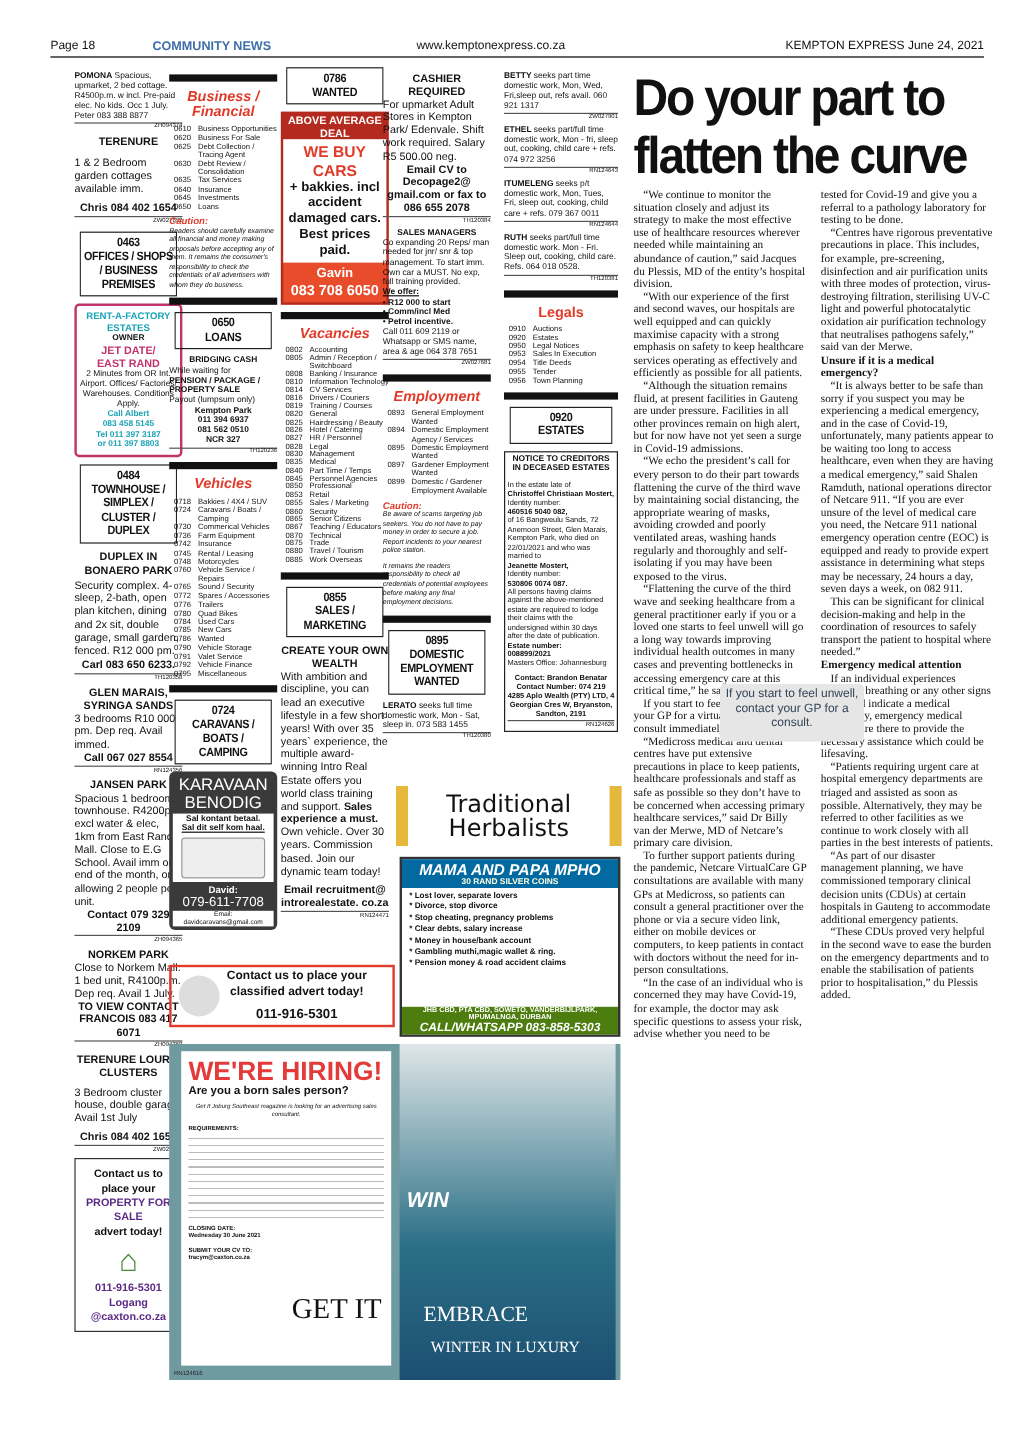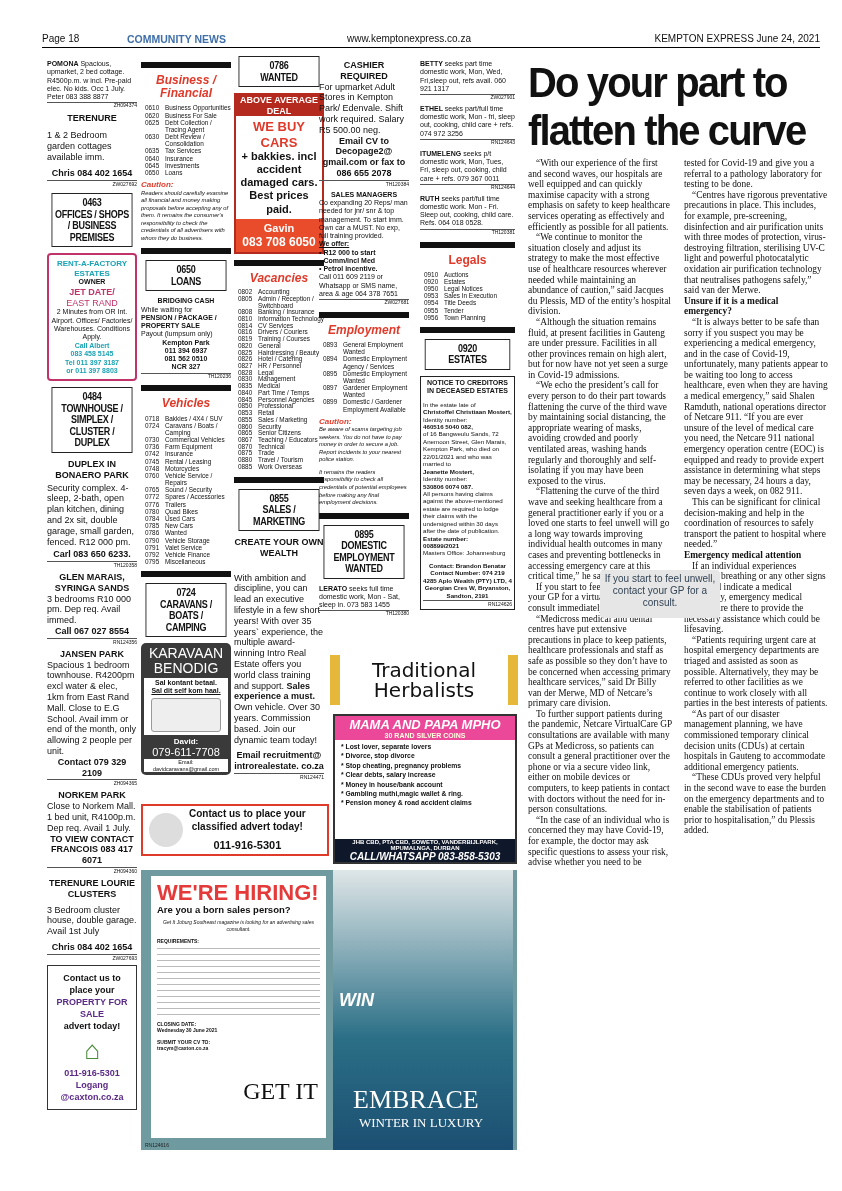--- a/index.html
+++ b/index.html
@@ -4,21 +4,21 @@
 <style>
 *{box-sizing:border-box;margin:0;padding:0}
 body{width:842px;height:1191px;background:#fff;font-family:"Liberation Sans",sans-serif;color:#111;position:relative;overflow:hidden}
 .hdr{position:absolute;top:32px;left:42px;right:22px;height:16px;border-bottom:1.5px solid #000;font-size:10px}
 .hdr span{position:absolute;top:1px}
 .hdr .pg{left:0}
 .hdr .sec{left:85px;color:#3f6fa8;font-weight:bold;font-size:10.5px}
 .hdr .url{left:305px}
 .hdr .pub{right:0}
 .col{position:absolute;top:56px;font-size:6.8px;line-height:1.18}
-.c1{left:47px;width:90px}
+.c1{left:62px;width:90px}
 .c2{left:141px;width:90px}
 .c3{left:234px;width:90px}
 .c4{left:319px;width:90px}
 .c5{left:420px;width:95px}
 .bx{border:1.5px solid #222;text-align:center;font-family:"Liberation Sans",sans-serif;font-weight:bold;font-size:10px;line-height:1.15;padding:3px 2px;margin:6px 0;letter-spacing:-.3px;transform:scaleX(.9)}
 .bar{height:6px;background:#111;margin:6px 0}
 .sech{color:#e03a2a;font-weight:bold;font-style:italic;font-size:12px;text-align:center;line-height:1.1}
 .list{display:grid;grid-template-columns:20px 1fr;font-size:6.4px;line-height:1.12;margin:4px 0 4px 4px}
 .caut{color:#e03a2a;font-weight:bold;font-style:italic;font-size:8px;margin-top:4px}
 .cauttext{font-style:italic;font-size:5.8px;line-height:1.3}
@@ -57,21 +57,21 @@
   </div>
   <div class="bx">
       <div>0463</div>
       <div>OFFICES / SHOPS / BUSINESS PREMISES</div>
     </div>
   <div class="ad" style="border:2px solid #c0336b;padding:4px 2px;font-size:7px;line-height:1.2">
     <div style="color:#1aa3b5;font-weight:bold;font-size:8px">RENT-A-FACTORY</div>
     <div style="color:#1aa3b5;font-weight:bold;font-size:8px">ESTATES</div>
     <div class="b">OWNER</div>
     <div style="color:#c0336b;font-weight:bold;font-size:9px">JET DATE/</div>
-    <div style="color:#c0336b;font-weight:normal;font-size:9px">EAST RAND</div>
+    <div style="color:#c0336b;font-weight:bold;font-size:9px">EAST RAND</div>
     <div>2 Minutes from OR Int. Airport. Offices/ Factories/ Warehouses. Conditions Apply.</div>
     <div style="color:#1aa3b5;font-weight:bold">Call Albert</div>
     <div style="color:#1aa3b5;font-weight:bold">083 458 5145</div>
     <div style="color:#1aa3b5;font-weight:bold">Tel 011 397 3187</div>
     <div style="color:#1aa3b5;font-weight:bold">or 011 397 8803</div>
   </div>
   <div class="bx">
       <div>0484</div>
       <div>TOWNHOUSE / SIMPLEX / CLUSTER / DUPLEX</div>
     </div>
@@ -290,21 +290,21 @@
       <span>0885</span>
       <span>Work Overseas</span>
     </div>
   <div class="bar"></div>
   <div class="bx">
       <div>0855</div>
       <div>SALES / MARKETING</div>
     </div>
   <div class="cls big">
     <div class="ctr b">CREATE YOUR OWN WEALTH</div>
-    <div style="margin-top:14px"><span>With ambition and discipline, you can lead an executive lifestyle in a few short years! With over 35 years` experience, the multiple award-winning Intro Real Estate offers you world class training and support.</span> <b>Sales experience a must.</b> <span>Own vehicle. Over 30 years. Commission based. Join our dynamic team today!</span></div>
+    <div style="margin-top:0"><span>With ambition and discipline, you can lead an executive lifestyle in a few short years! With over 35 years` experience, the multiple award-winning Intro Real Estate offers you world class training and support.</span> <b>Sales experience a must.</b> <span>Own vehicle. Over 30 years. Commission based. Join our dynamic team today!</span></div>
     <div class="ctr b" style="margin-top:5px">Email recruitment@ introrealestate. co.za</div>
     <div class="ref">RN124471</div>
   </div>
 </div>
 
 <div class="col c4">
   <div class="cls big">
     <div class="ctr b">CASHIER REQUIRED</div>
     <div>For upmarket Adult Stores in Kempton Park/ Edenvale. Shift work required. Salary R5 500.00 neg.</div>
     <div class="ctr b">Email CV to Decopage2@ gmail.com or fax to 086 655 2078</div>
@@ -395,34 +395,34 @@
 </div>
 
 <div style="position:absolute;left:330px;top:655px;width:188px;height:50px;display:flex;align-items:center;justify-content:center;font-family:'DejaVu Sans',sans-serif;font-size:20px;line-height:20px;text-align:center;border-left:10px solid #e5b73b;border-right:10px solid #e5b73b">
   <div>
       <div>Traditional</div>
       <div>Herbalists</div>
     </div>
 </div>
 
 <div style="position:absolute;left:333px;top:714px;width:184px;height:150px;border:2px solid #333;background:#fff;font-family:'Liberation Sans',sans-serif">
-  <div style="background:#ec4899;color:#fff;text-align:center;padding:1px 0">
+  <div style="background:#0369a1;color:#fff;text-align:center;padding:1px 0">
     <div style="font-weight:bold;font-style:italic;font-size:13px">MAMA AND PAPA MPHO</div>
     <div style="font-weight:bold;font-size:7px;color:#ffd">30 RAND SILVER COINS</div>
   </div>
   <div id="mpho-list" style="padding:2px 6px;font-size:6.8px;line-height:9.4px;font-weight:bold">
       <div>* Lost lover, separate lovers</div>
       <div>* Divorce, stop divorce</div>
       <div>* Stop cheating, pregnancy problems</div>
       <div>* Clear debts, salary increase</div>
       <div>* Money in house/bank account</div>
       <div>* Gambling muthi,magic wallet &amp; ring.</div>
       <div>* Pension money &amp; road accident claims</div>
     </div>
-  <div style="position:absolute;bottom:0;left:0;right:0;background:#0f172a;color:#fff;text-align:center;font-weight:bold">
+  <div style="position:absolute;bottom:0;left:0;right:0;background:#4d7c0f;color:#fff;text-align:center;font-weight:bold">
     <div style="font-size:6px">JHB CBD, PTA CBD, SOWETO, VANDERBIJLPARK, MPUMALNGA, DURBAN</div>
     <div style="font-style:italic;font-size:10px">CALL/WHATSAPP 083-858-5303</div>
   </div>
 </div>
 
 <div style="position:absolute;left:141px;top:804px;width:188px;height:52px;border:2px solid #e03a2a;display:flex;align-items:center;padding:2px 6px">
   <div style="width:34px;height:34px;border-radius:50%;background:#ddd;margin-right:6px"></div>
   <div style="text-align:center;font-weight:bold;font-size:10px;line-height:1.3">
     <div>Contact us to place your</div>
     <div>classified advert today!</div>
@@ -438,35 +438,35 @@
     <div class="b" style="margin-top:6px">REQUIREMENTS:</div>
     <div style="height:70px;background:repeating-linear-gradient(#fff 0 3px,#bbb 3px 4px,#fff 4px 6px)"></div>
     <div class="b" style="margin-top:6px">CLOSING DATE:</div>
     <div class="b">Wednesday 30 June 2021</div>
     <div class="b" style="margin-top:5px">SUBMIT YOUR CV TO:</div>
     <div class="b">tracym@caxton.co.za</div>
     <div style="position:absolute;right:8px;top:200px;font-family:'Liberation Serif',serif;font-size:24px">GET IT</div>
   </div>
   <div style="position:absolute;left:192px;top:0;width:180px;height:280px;background:linear-gradient(#dfe6e8,#2b6f86 60%,#1c4f72);color:#fff;overflow:hidden">
     <div style="position:absolute;left:6px;top:120px;font-size:18px;font-weight:bold;font-style:italic">WIN</div>
-    <div style="position:absolute;left:20px;top:215px;font-family:'Liberation Serif',serif;font-size:26px">EMBRACE</div>
+    <div style="position:absolute;left:20px;top:215px;font-family:'Liberation Serif',serif;font-size:18px">EMBRACE</div>
     <div style="position:absolute;left:26px;top:245px;font-family:'Liberation Serif',serif;font-size:13px">WINTER IN LUXURY</div>
   </div>
   <div style="position:absolute;left:4px;bottom:2px;font-size:5px;color:#222">RN124616</div>
 </div>
 
 <div class="article">
   <div class="headline">
       <div>Do your part to</div>
       <div>flatten the curve</div>
     </div>
   <div class="acols">
     <div class="acol" id="acol-left">
+        <p>“We continue to monitor the situation closely and adjust its strategy to make the most effective use of healthcare resources wherever needed while maintaining an abundance of caution,” said Jacques du Plessis, MD of the entity’s hospital division.</p>
         <p>“With our experience of the first and second waves, our hospitals are well equipped and can quickly maximise capacity with a strong emphasis on safety to keep healthcare services operating as effectively and efficiently as possible for all patients.</p>
-        <p>“We continue to monitor the situation closely and adjust its strategy to make the most effective use of healthcare resources wherever needed while maintaining an abundance of caution,” said Jacques du Plessis, MD of the entity’s hospital division.</p>
         <p>“Although the situation remains fluid, at present facilities in Gauteng are under pressure. Facilities in all other provinces remain on high alert, but for now have not yet seen a surge in Covid-19 admissions.</p>
         <p>“We echo the president’s call for every person to do their part towards flattening the curve of the third wave by maintaining social distancing, the appropriate wearing of masks, avoiding crowded and poorly ventilated areas, washing hands regularly and thoroughly and self-isolating if you may have been exposed to the virus.</p>
         <p>“Flattening the curve of the third wave and seeking healthcare from a general practitioner early if you or a loved one starts to feel unwell will go a long way towards improving individual health outcomes in many cases and preventing bottlenecks in accessing emergency care at this critical time,” he said.</p>
         <p>If you start to feel unwell, contact your GP for a virtual or in-person consult immediately.</p>
         <p>“Medicross medical and dental centres have put extensive precautions in place to keep patients, healthcare professionals and staff as safe as possible so they don’t have to be concerned when accessing primary healthcare services,” said Dr Billy van der Merwe, MD of Netcare’s primary care division.</p>
         <p>To further support patients during the pandemic, Netcare VirtualCare GP consultations are available with many GPs at Medicross, so patients can consult a general practitioner over the phone or via a secure video link, either on mobile devices or computers, to keep patients in contact with doctors without the need for in-person consultations.</p>
         <p>“In the case of an individual who is concerned they may have Covid-19, for example, the doctor may ask specific questions to assess your risk, advise whether you need to be</p>
       </div>
     <div class="acol" id="acol-right">
         <p class="ni">tested for Covid-19 and give you a referral to a pathology laboratory for testing to be done.</p>

